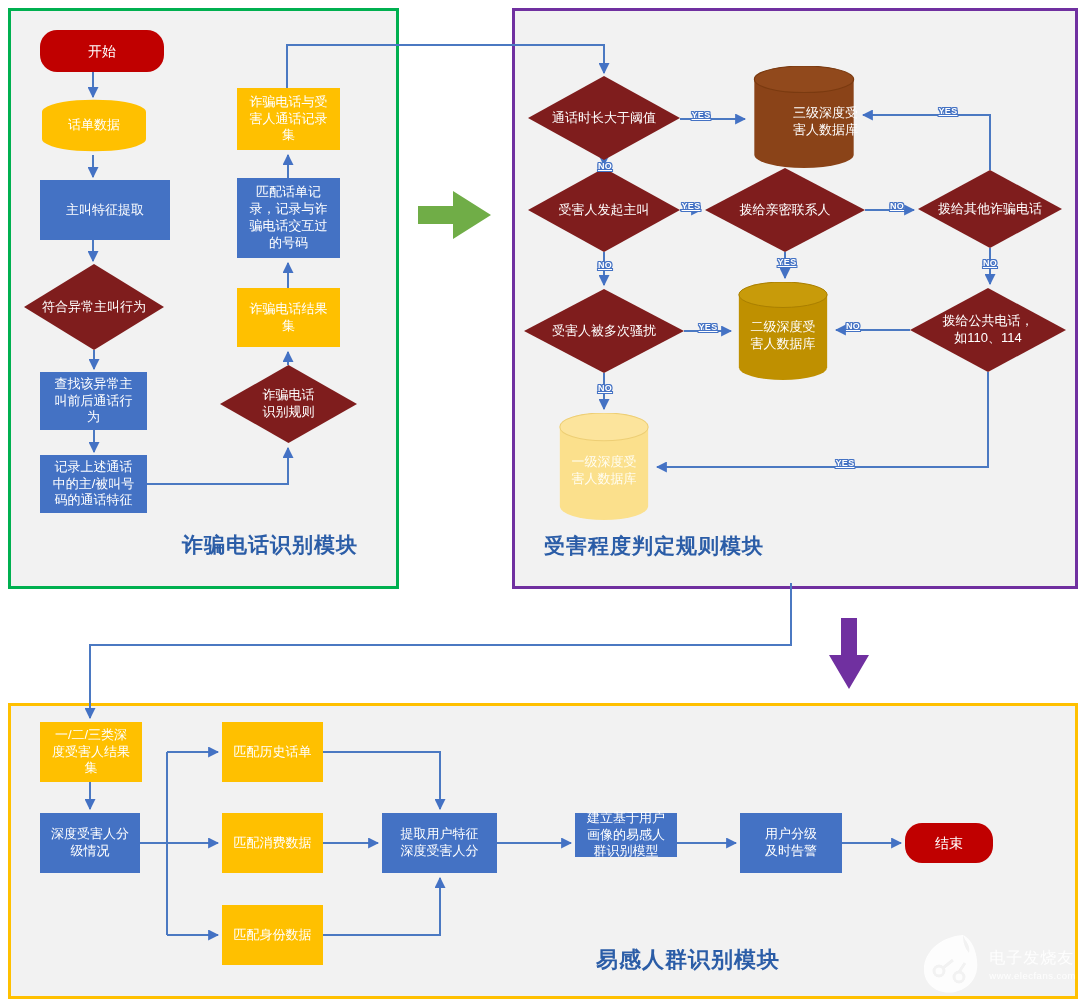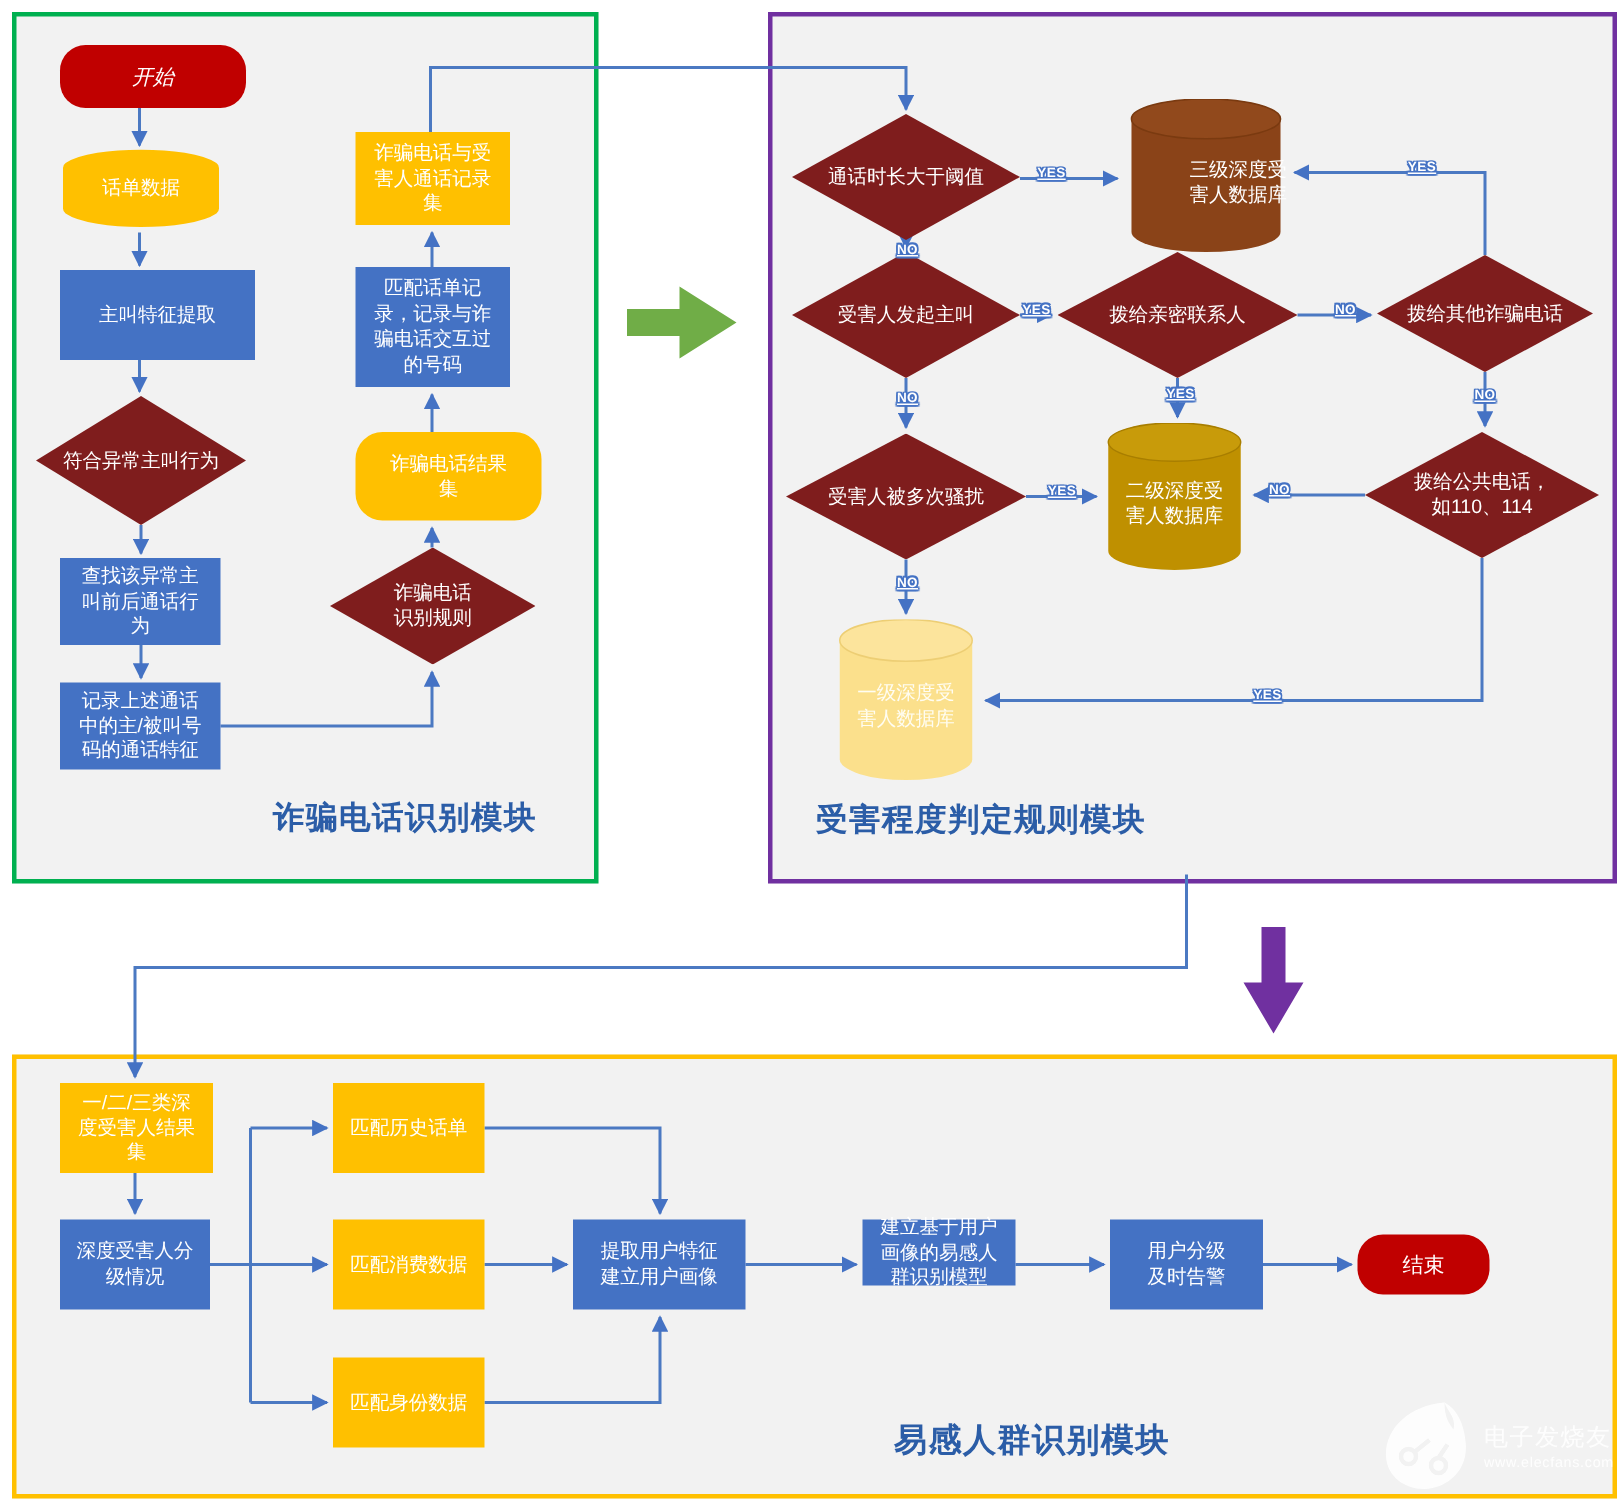--- a/index.html
+++ b/index.html
@@ -97,21 +97,21 @@
     <path class="e" d="M842,843 H901" marker-end="url(#ah)"></path>
 
     <g>
       <polygon points="418,206 453,206 453,191 491,215 453,239 453,224 418,224" fill="#70AD47"></polygon>
     </g>
     <g>
       <polygon points="841,618 857,618 857,655 869,655 849,689 829,655 841,655" fill="#7030A0"></polygon>
     </g>
   </svg>
 
-  <div class="node pill" style="left:40px;top:30px;width:124px;height:42px;font-style:italic;">
+  <div class="node pill" style="left:40px;top:30px;width:124px;height:42px;">
     <span>开始</span>
   </div>
 
   <div class="node shape" style="left:40px;top:98px;width:108px;height:55px;">
     <svg viewBox="0 0 108 55" preserveAspectRatio="none">
       <path d="M6,14 C22,3 86,3 102,14 L102,41 C86,52 22,52 6,41 Z" fill="#FFC000" stroke="#FFC000" stroke-width="8" stroke-linejoin="round"></path>
     </svg>
     <span class="lbl">话单数据</span>
   </div>
 
@@ -141,21 +141,21 @@
 集</span>
   </div>
 
   <div class="node rect-blue" style="left:237px;top:178px;width:103px;height:80px;">
     <span>匹配话单记
 录，记录与诈
 骗电话交互过
 的号码</span>
   </div>
 
-  <div class="node rect-yellow" style="left:237px;top:288px;width:124px;height:59px;border-radius:18px;">
+  <div class="node rect-yellow" style="left:237px;top:288px;width:103px;height:59px;">
     <span>诈骗电话结果
 集</span>
   </div>
 
   <div class="node diamond" style="left:220px;top:365px;width:137px;height:78px;">
     <span>诈骗电话
 识别规则</span>
   </div>
 
   <div class="module-title" style="left:182px;top:531px;">诈骗电话识别模块</div>
@@ -245,21 +245,21 @@
   <div class="node rect-yellow" style="left:222px;top:813px;width:101px;height:60px;">
     <span>匹配消费数据</span>
   </div>
 
   <div class="node rect-yellow" style="left:222px;top:905px;width:101px;height:60px;">
     <span>匹配身份数据</span>
   </div>
 
   <div class="node rect-blue" style="left:382px;top:813px;width:115px;height:60px;">
     <span>提取用户特征
-建立用户画像</span>
+深度受害人分</span>
   </div>
 
   <div class="node rect-blue" style="left:575px;top:813px;width:102px;height:44px;">
     <span>建立基于用户
 画像的易感人
 群识别模型</span>
   </div>
 
   <div class="node rect-blue" style="left:740px;top:813px;width:102px;height:60px;">
     <span>用户分级

